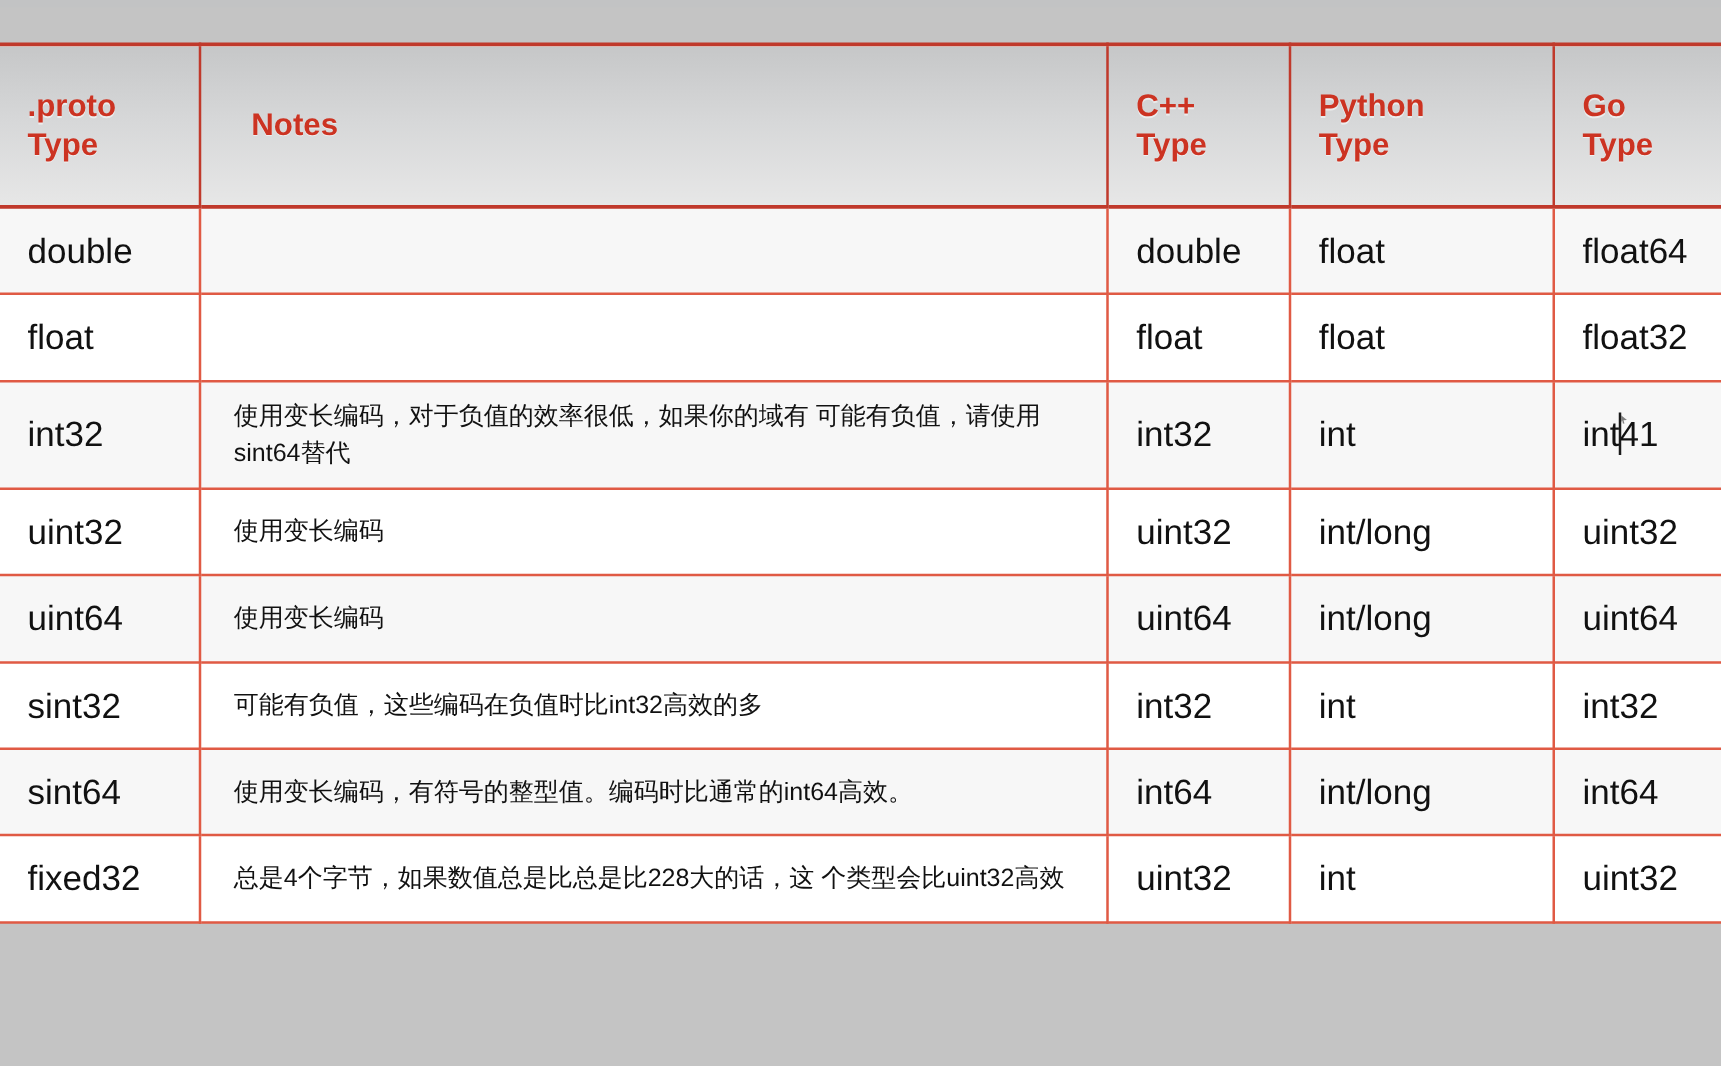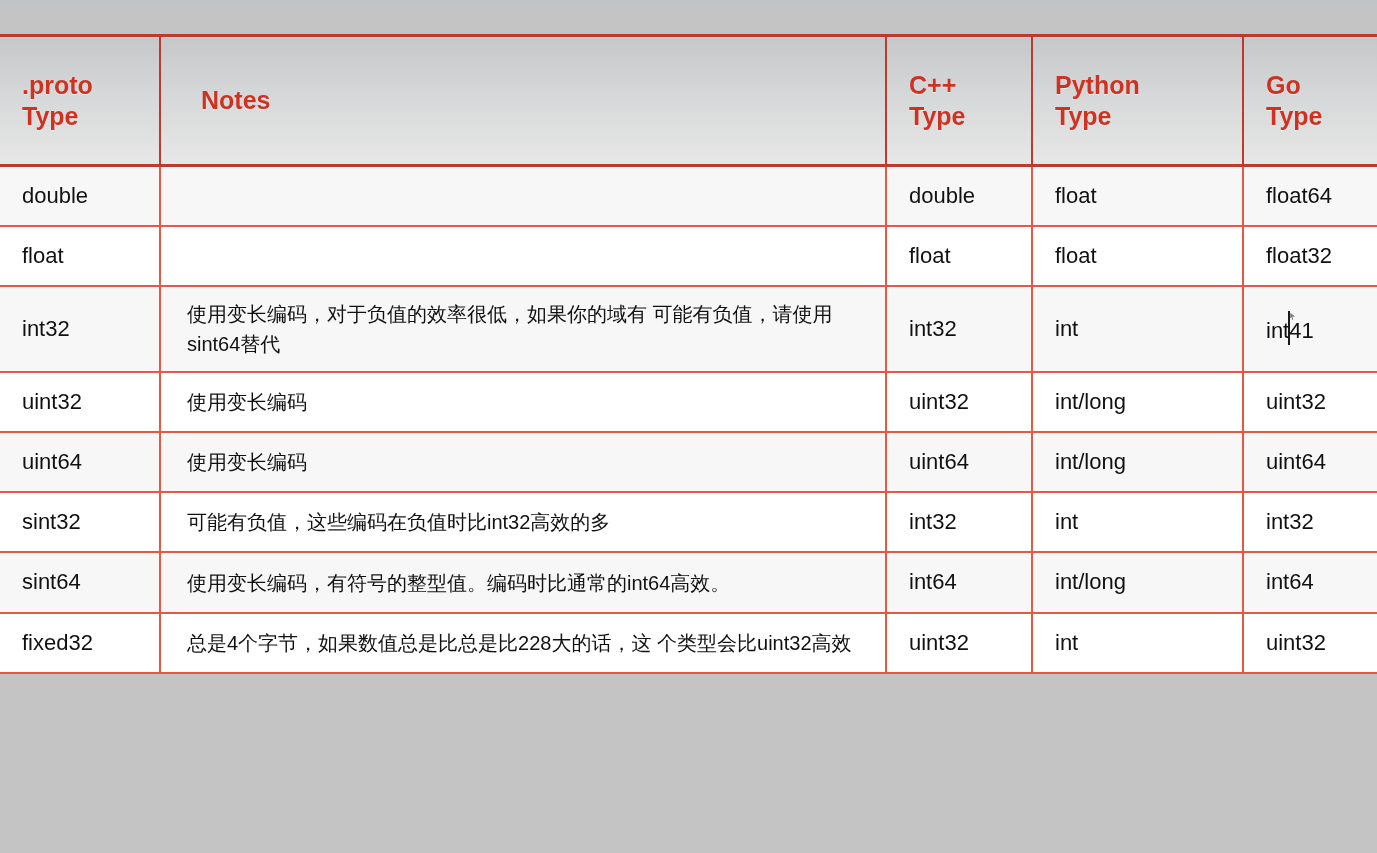--- a/index.html
+++ b/index.html
@@ -67,21 +67,21 @@
   }
   thead th.notes-head { vertical-align: middle; padding-left: 40px; }
   thead th:last-child { border-right: none; }
 
   .hl { display: block; }
 
   
   tbody td {
     border-right: 2px solid #e05a44;
     border-bottom: 2px solid #e05a44;
-    font-size: 22px;
+    font-size: 28px;
     color: #111111;
     vertical-align: middle;
     padding: 12px 0 12px 22px;
     line-height: 1.55;
   }
   tbody td:last-child { border-right: none; }
 
   tbody tr.tint td { background: #f7f7f7; }
   tbody tr.plain td { background: #ffffff; }
 

